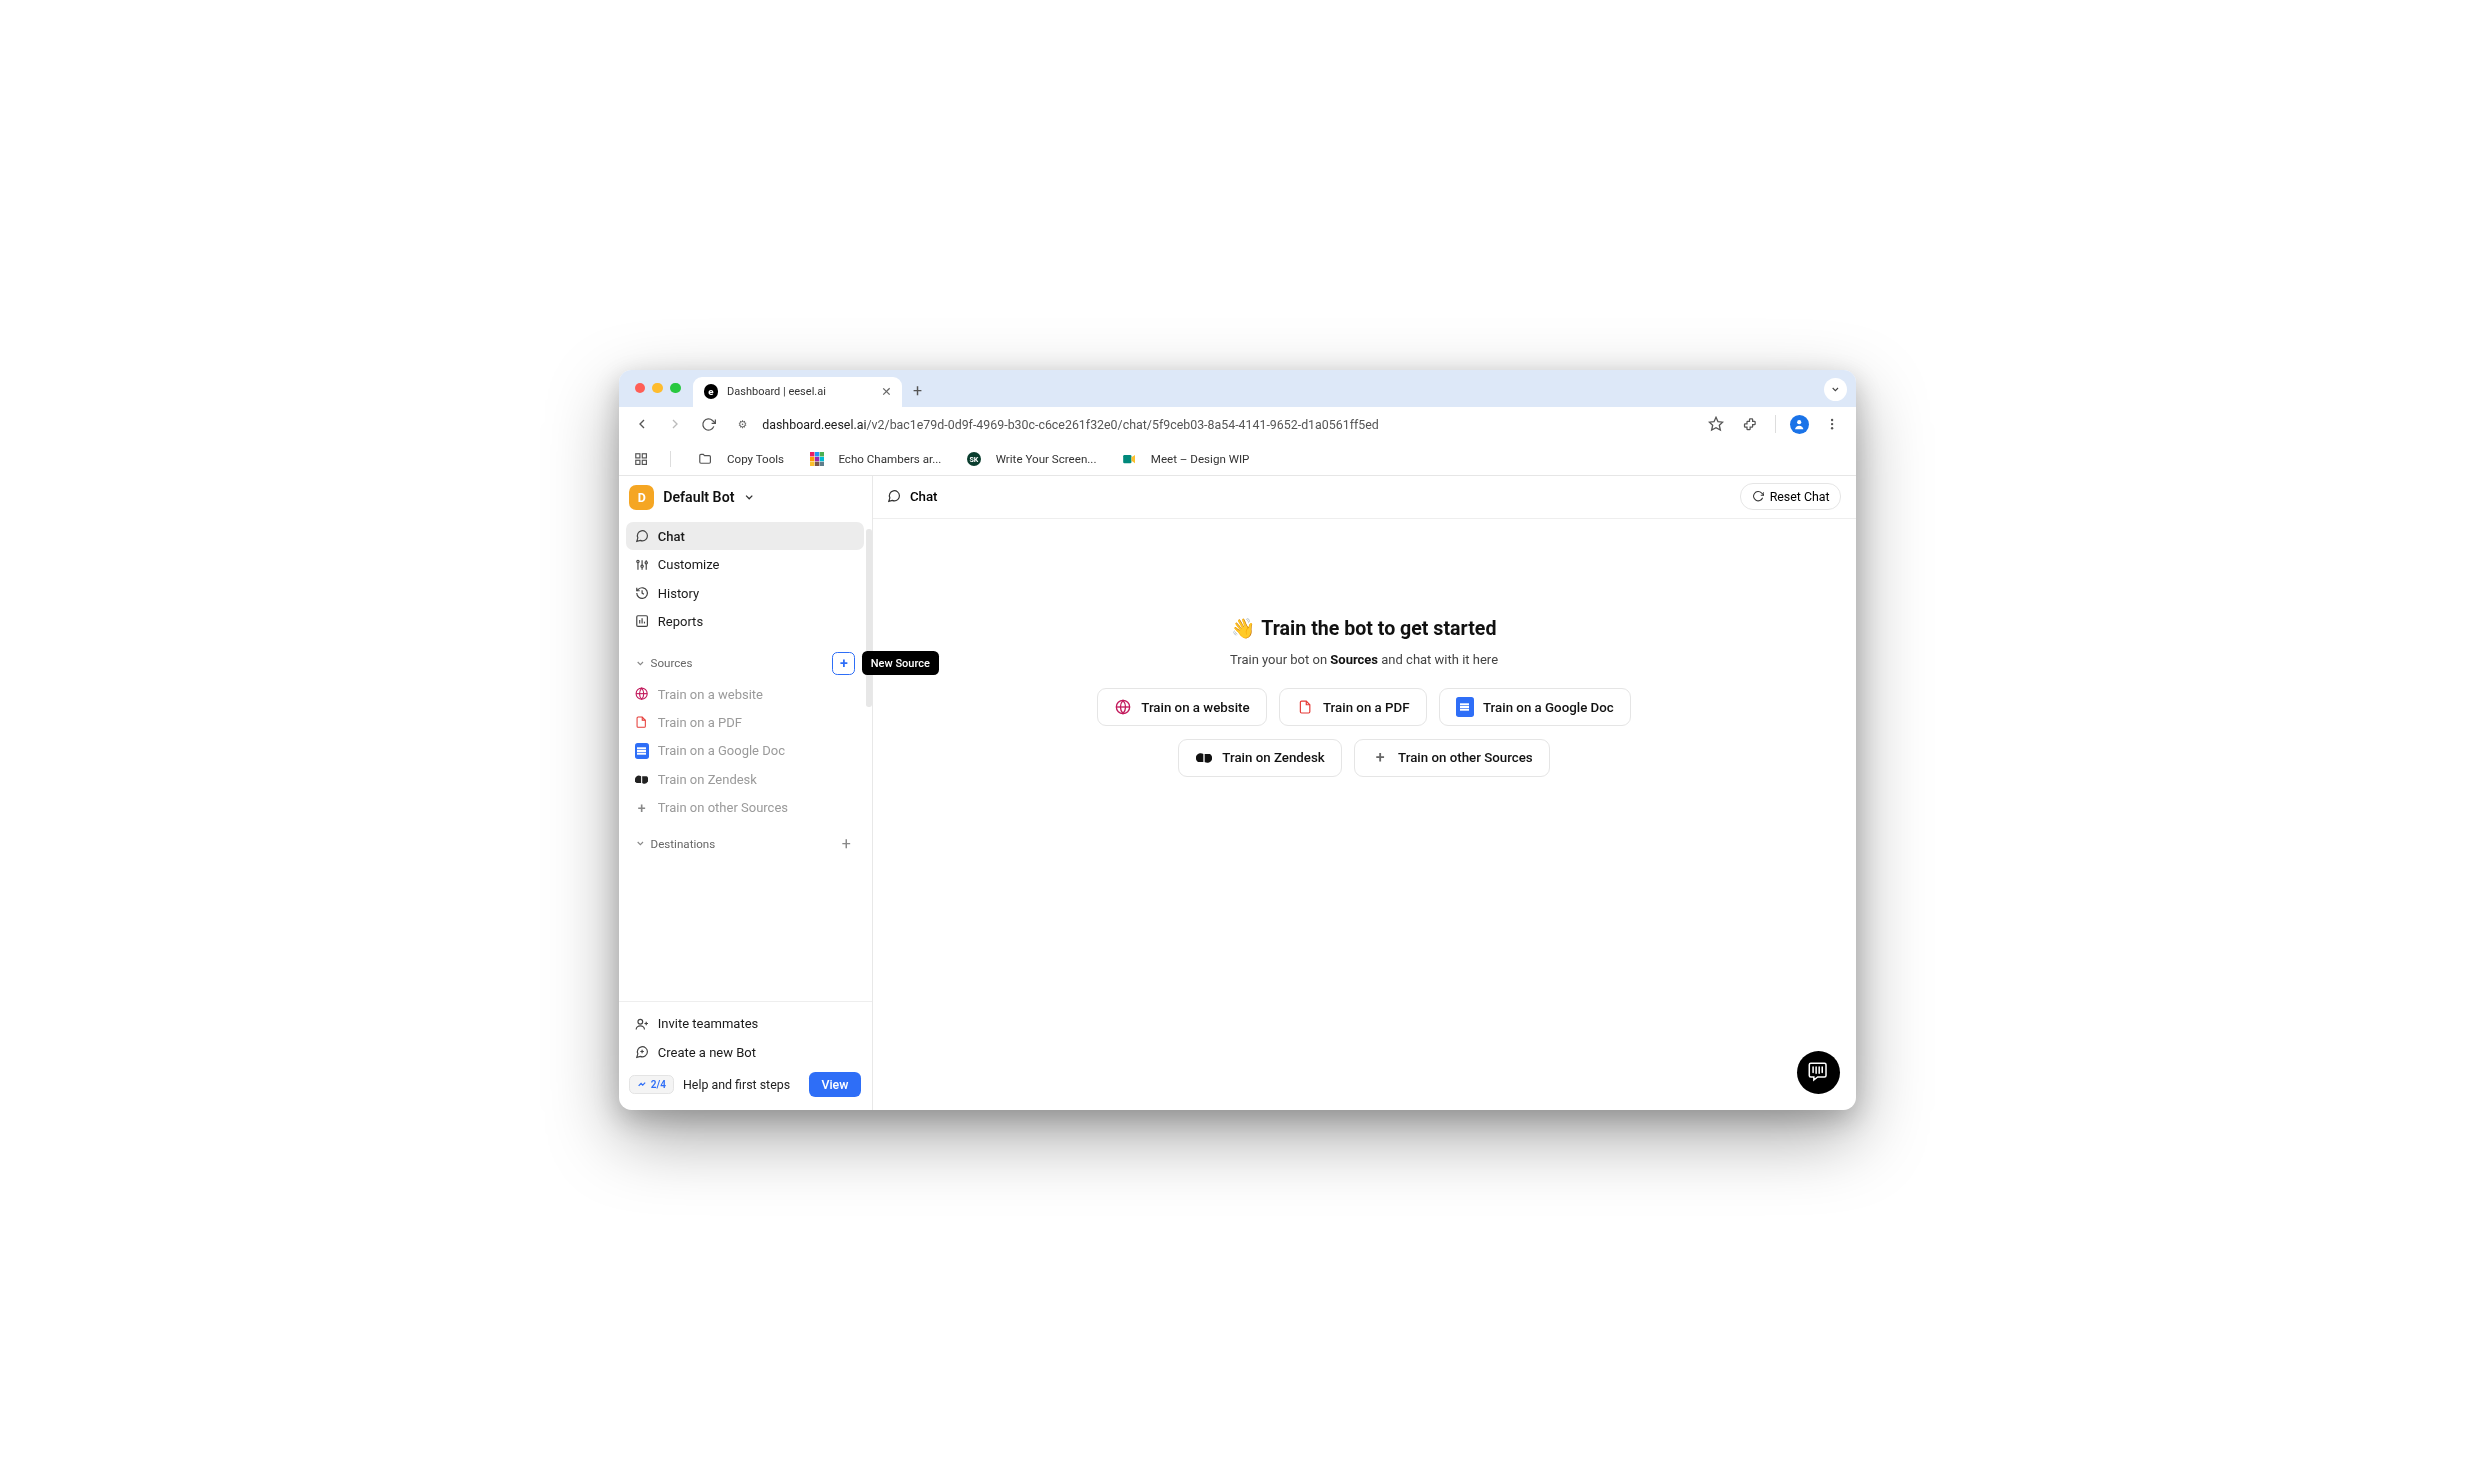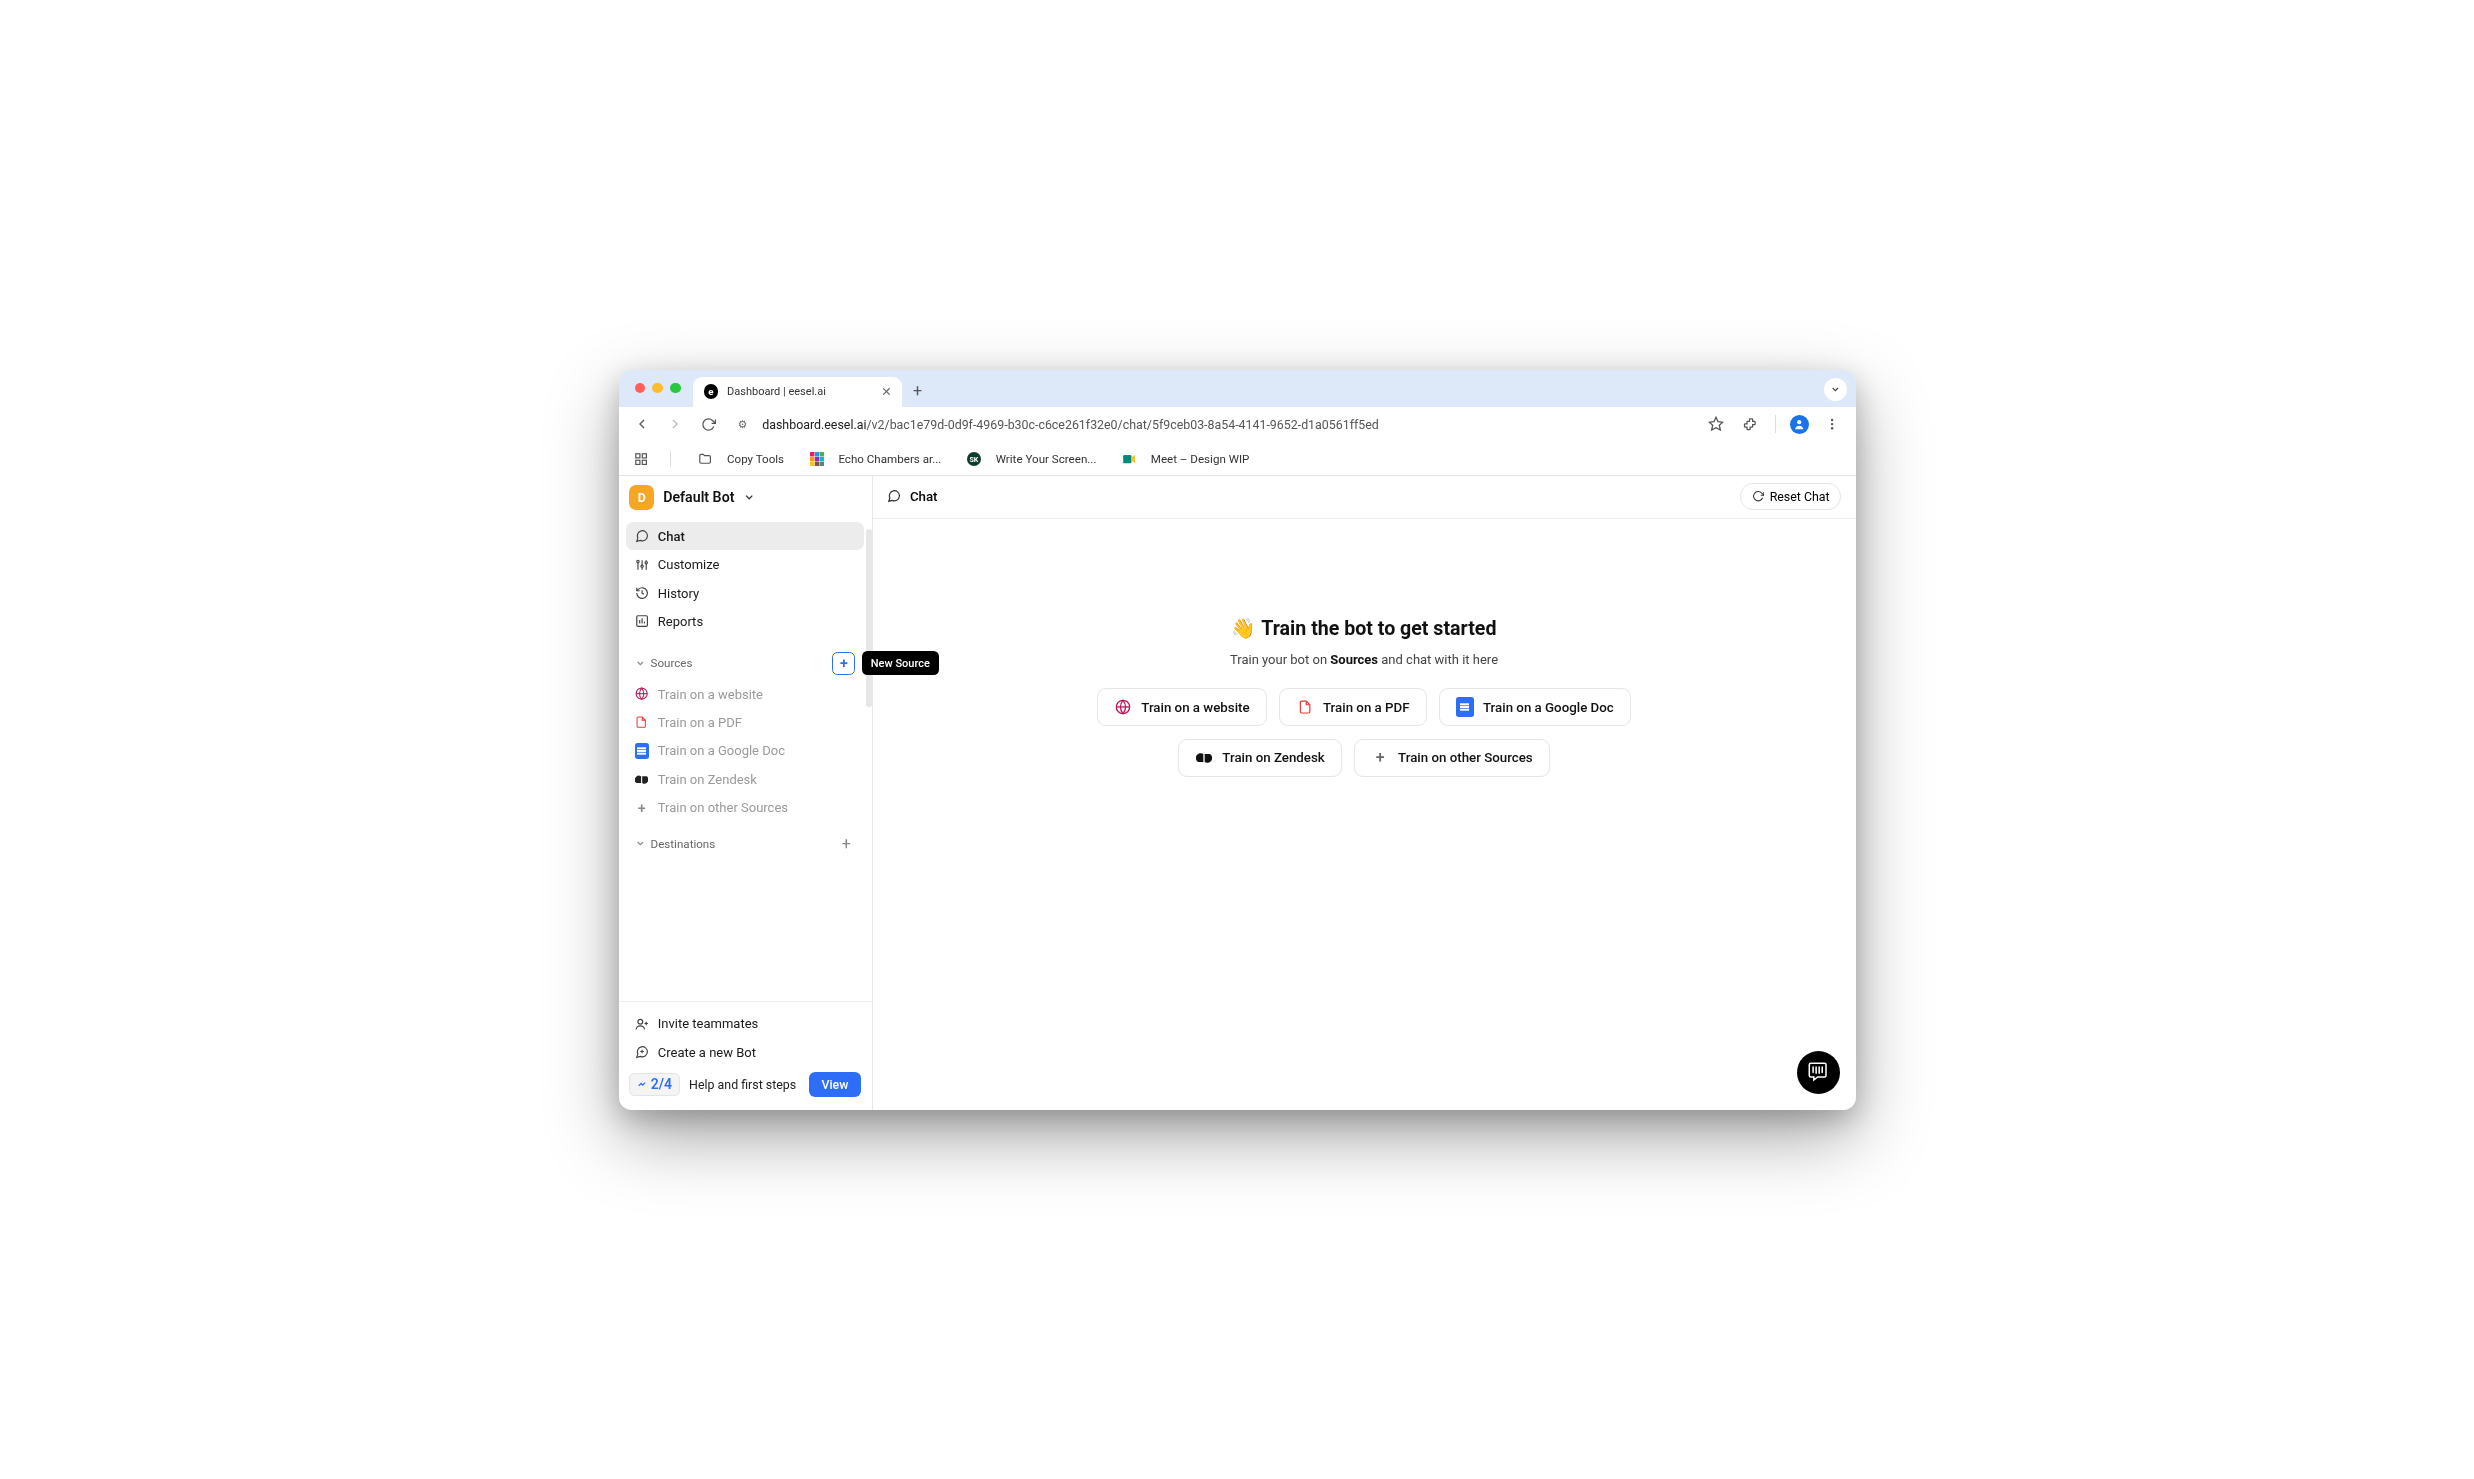--- a/index.html
+++ b/index.html
@@ -48,21 +48,21 @@
 .sec-head { display:flex; align-items:center; gap:5.3px; padding:5.3px 9px; font-size:11.6px; color:#666; }
 .sec-head .spacer{flex:1}
 .add-src-btn { width:23px; height:23px; border-radius:5.3px; border:1.8px solid #2e6ef7; background:#fff; display:flex; align-items:center; justify-content:center; color:#2e6ef7; font-size:14.2px; font-weight:600; position:relative; }
 .tooltip { position:absolute; left:28.4px; background:#000; color:#fff; font-size:11px; padding:5.3px 9px; border-radius:5.3px; white-space:nowrap; font-weight:500; }
 .add-plain { color:#888; font-size:16px; width:18px; text-align:center; }
 .src-item { height:28.4px; display:flex; align-items:center; gap:9px; padding:0 9px; font-size:13px; color:#9a9a9a; cursor:pointer; }
 .ic16 { width:14.2px; height:14.2px; display:flex; align-items:center; justify-content:center; }
 .sb-footer { margin-top:auto; border-top:0.9px solid #eee; padding:7.1px; }
 .foot-item { height:28.4px; display:flex; align-items:center; gap:9px; padding:0 9px; font-size:13px; color:#1a1a1a; cursor:pointer; }
 .help-row { display:flex; align-items:center; gap:9px; padding:5.3px 3.6px; }
-.help-badge { display:flex; align-items:center; gap:3.6px; background:#f4f4f4; border:0.9px solid #e4e4e4; border-radius:5.3px; padding:2.7px 7.1px; font-size:14px; color:#2e6ef7; font-weight:600; }
+.help-badge { display:flex; align-items:center; gap:3.6px; background:#f4f4f4; border:0.9px solid #e4e4e4; border-radius:5.3px; padding:2.7px 7.1px; font-size:10px; color:#2e6ef7; font-weight:600; }
 .help-text { font-size:12.4px; color:#222; }
 .view-btn { margin-left:auto; background:#2e6ef7; color:#fff; border:none; border-radius:6.2px; padding:5.3px 12.4px; font-size:12.4px; font-weight:500; }
 
 .main { flex:1; display:flex; flex-direction:column; }
 .main-head { height:43px; border-bottom:0.9px solid #eee; display:flex; align-items:center; padding:0 14.2px; gap:9px; }
 .main-head .spacer{flex:1}
 .reset-btn { border:0.9px solid #e5e5e5; background:#fff; border-radius:13px; padding:5.3px 10.7px; font-size:12.4px; display:flex; align-items:center; gap:5.3px; }
 .content { flex:1; display:flex; flex-direction:column; align-items:center; padding-top:98px; position:relative; }
 .hero-title { font-size:19.6px; font-weight:700; color:#111; display:flex; align-items:center; gap:5.3px; }
 .hero-sub { margin-top:12.4px; font-size:13px; color:#444;text-align:center; }

